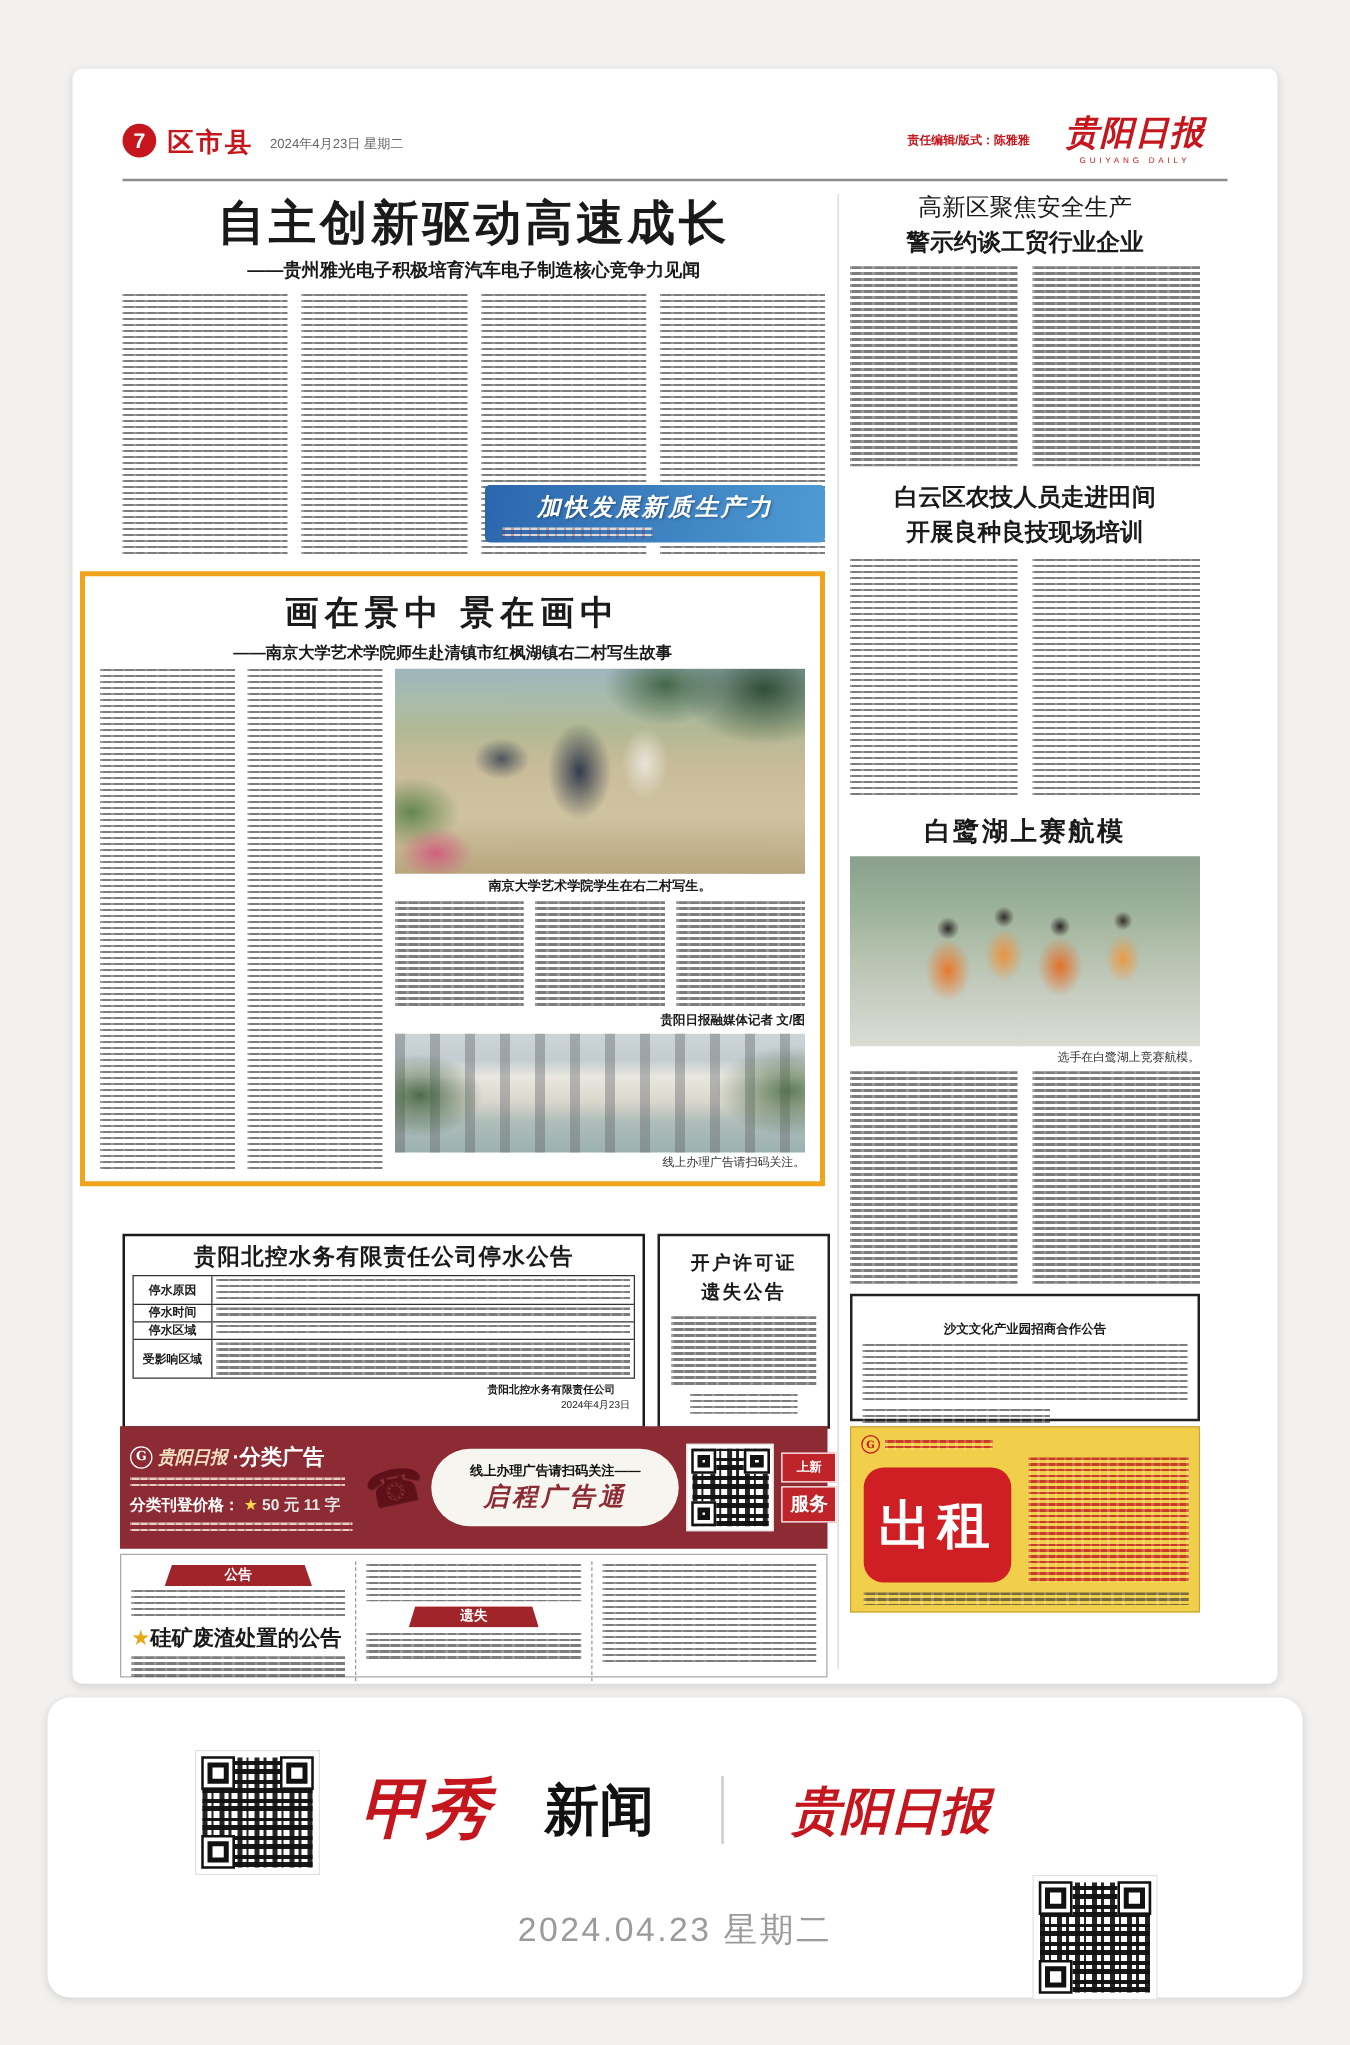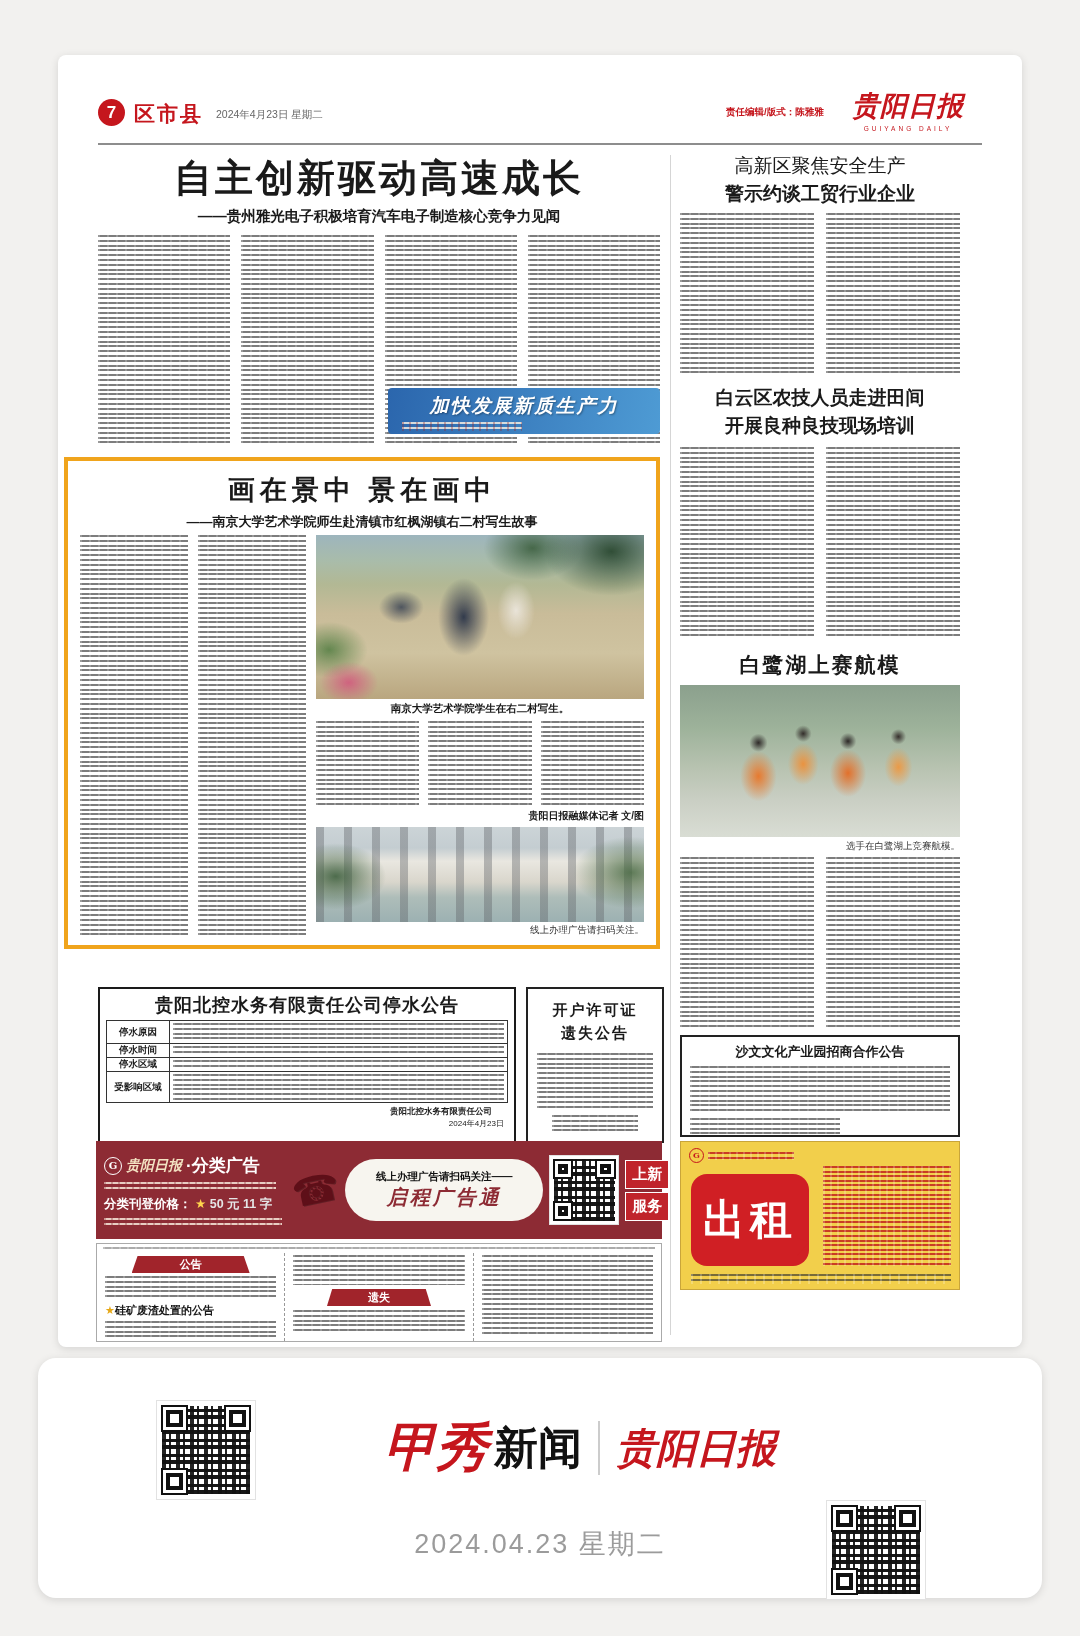--- a/index.html
+++ b/index.html
@@ -207,35 +207,35 @@
       <div style="font-size:10.5px;font-weight:800;color:#111;white-space:nowrap">线上办理广告请扫码关注——</div>
       <div style="font-size:20px;font-weight:900;font-style:italic;color:#8d2b34;letter-spacing:3px;white-space:nowrap">启程广告通</div>
     </div>
     <div class="qr" style="flex:0 0 68px;height:68px">
       <span class="qp"></span>
       <i class="tl"></i>
       <i class="tr"></i>
       <i class="bl"></i>
     </div>
     <div style="flex:0 0 44px;display:flex;flex-direction:column;gap:3px">
-      <div class="ctr" style="background:#c0242b;border:1.5px solid #fff;color:#fff;font-size:15px;font-weight:900;padding:4px 0">上新</div>
+      <div class="ctr" style="background:#c0242b;border:1.5px solid #fff;color:#fff;font-size:10px;font-weight:900;padding:4px 0">上新</div>
       <div class="ctr" style="background:#c0242b;border:1.5px solid #fff;color:#fff;font-size:15px;font-weight:900;padding:4px 0">服务</div>
     </div>
     <div style="flex:1;align-self:center">
       <div class="tx-wh" style="height:58px"></div>
     </div>
   </div>
 
   <div class="abs" style="left:38px;top:1188px;width:566px;height:99px;border:1.5px solid #aaa;box-sizing:border-box;display:flex;flex-direction:column">
     <div class="tx-lt" style="margin:3px 6px 2px;height:8px"></div>
     <div style="flex:1;display:flex">
       <div style="flex:1;padding:2px 8px">
         <div class="ribbon" style="width:118px;margin:1px auto 3px">公告</div>
         <div class="tx" style="height:24px"></div>
-        <div style="font-size:11px;font-weight:900;margin-top:3px;white-space:nowrap;overflow:hidden"><span style="color:#e6a817">★</span><span>硅矿废渣处置的公告</span></div>
+        <div style="font-size:17px;font-weight:900;margin-top:3px;white-space:nowrap;overflow:hidden"><span style="color:#e6a817">★</span><span>硅矿废渣处置的公告</span></div>
         <div class="tx" style="height:18px;margin-top:3px"></div>
       </div>
       <div class="dash-l" style="flex:1;padding:2px 8px">
         <div class="tx" style="height:30px"></div>
         <div class="ribbon" style="width:104px;margin:4px auto 4px">遗失</div>
         <div class="tx" style="height:22px"></div>
       </div>
       <div class="dash-l" style="flex:1;padding:2px 8px">
         <div class="tx" style="height:80px"></div>
       </div>
@@ -258,21 +258,21 @@
 
   <div class="abs ctr" style="left:622px;top:596px;width:280px;font-size:21px;font-weight:900;letter-spacing:2px;white-space:nowrap">白鹭湖上赛航模</div>
   <div class="abs photo3" style="left:622px;top:630px;width:280px;height:152px"></div>
   <div class="abs rt" style="left:622px;top:785px;width:280px;font-size:9.5px;color:#333">选手在白鹭湖上竞赛航模。</div>
   <div class="abs" style="left:622px;top:802px;width:280px;height:170px;display:flex;gap:12px">
     <div class="tx" style="flex:1"></div>
     <div class="tx" style="flex:1"></div>
   </div>
 
   <div class="abs" style="left:622px;top:980px;width:280px;height:102px;border:2px solid #222;background:#fff;box-sizing:border-box">
-    <div class="ctr" style="margin-top:6px;font-size:13px;font-weight:900;white-space:nowrap;overflow:hidden">沙文文化产业园招商合作公告</div>
+    <div class="ctr" style="margin-top:19px;font-size:10px;font-weight:900;white-space:nowrap;overflow:hidden">沙文文化产业园招商合作公告</div>
     <div class="tx" style="margin:5px 8px 0;height:48px"></div>
     <div class="tx" style="margin:4px 8px 0;width:150px;height:16px"></div>
   </div>
 
   <div class="abs" style="left:622px;top:1086px;width:280px;height:149px;background:#f2cf4b;border:1px solid #c9a53a;box-sizing:border-box;overflow:hidden">
     <div style="position:absolute;left:8px;top:6px;display:flex;align-items:center;gap:4px;color:#c5161d">
       <span class="gmark" style="width:13px;height:13px;font-size:8px;line-height:13px">G</span>
       <span class="tx-red" style="display:inline-block;width:86px;height:8px"></span>
     </div>
     <div class="rent-bubble" style="position:absolute;left:10px;top:32px;width:118px;height:92px;font-size:42px;letter-spacing:5px">
@@ -283,21 +283,21 @@
   </div>
 </div>
 
 <div class="abs card" style="left:38px;top:1358px;width:1004px;height:240px;border-radius:18px">
   <div class="qr abs" style="left:118px;top:42px;width:98px;height:98px">
     <span class="qp"></span>
     <i class="tl"></i>
     <i class="tr"></i>
     <i class="bl"></i>
   </div>
-  <div class="abs" style="left:234px;top:40px;width:504px;height:100px;display:flex;align-items:center;justify-content:flex-end;gap:16px">
+  <div class="abs" style="left:250px;top:40px;width:504px;height:100px;display:flex;align-items:center;justify-content:space-between;gap:16px">
     <span class="serif red" style="font-size:52px;font-weight:bold;font-style:italic">甲秀</span>
     <span style="font-size:44px;font-weight:900;color:#111;margin-left:-10px">新闻</span>
     <span style="width:2px;height:54px;background:#ccc"></span>
     <span class="serif red" style="font-size:40px;font-weight:bold;font-style:italic">贵阳日报</span>
   </div>
   <div class="qr abs" style="left:788px;top:42px;width:98px;height:98px">
     <span class="qp"></span>
     <i class="tl"></i>
     <i class="tr"></i>
     <i class="bl"></i>

